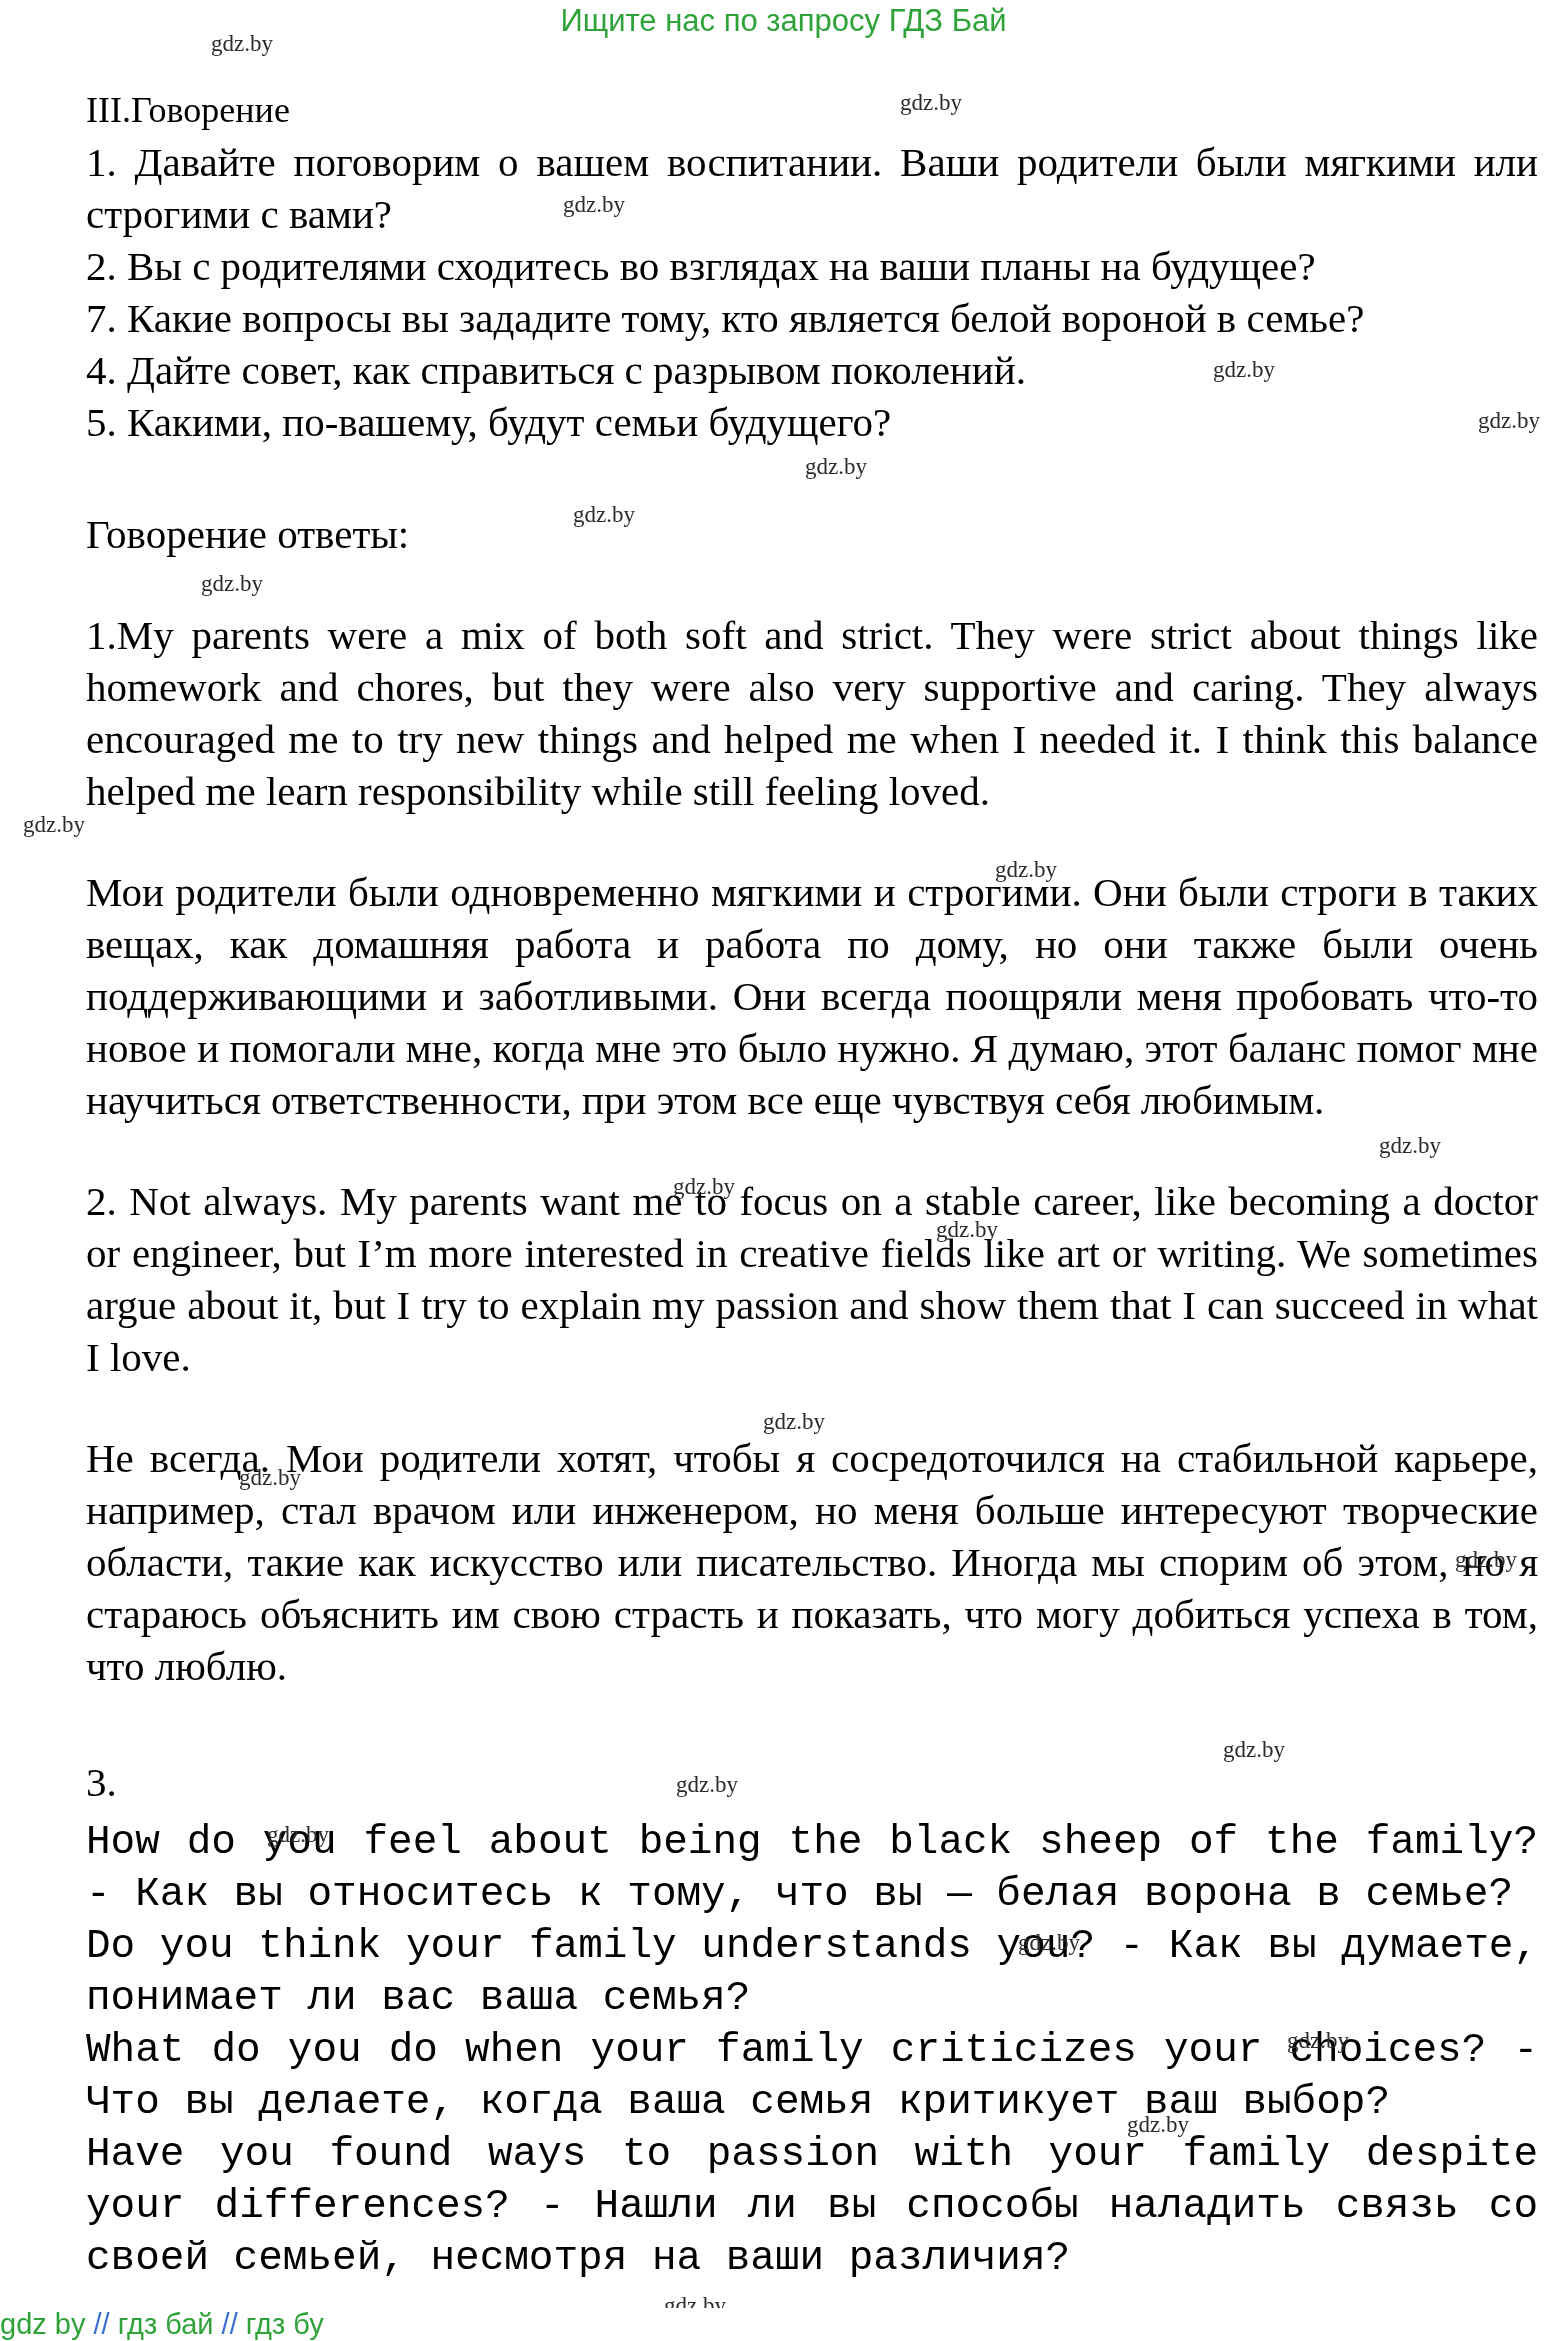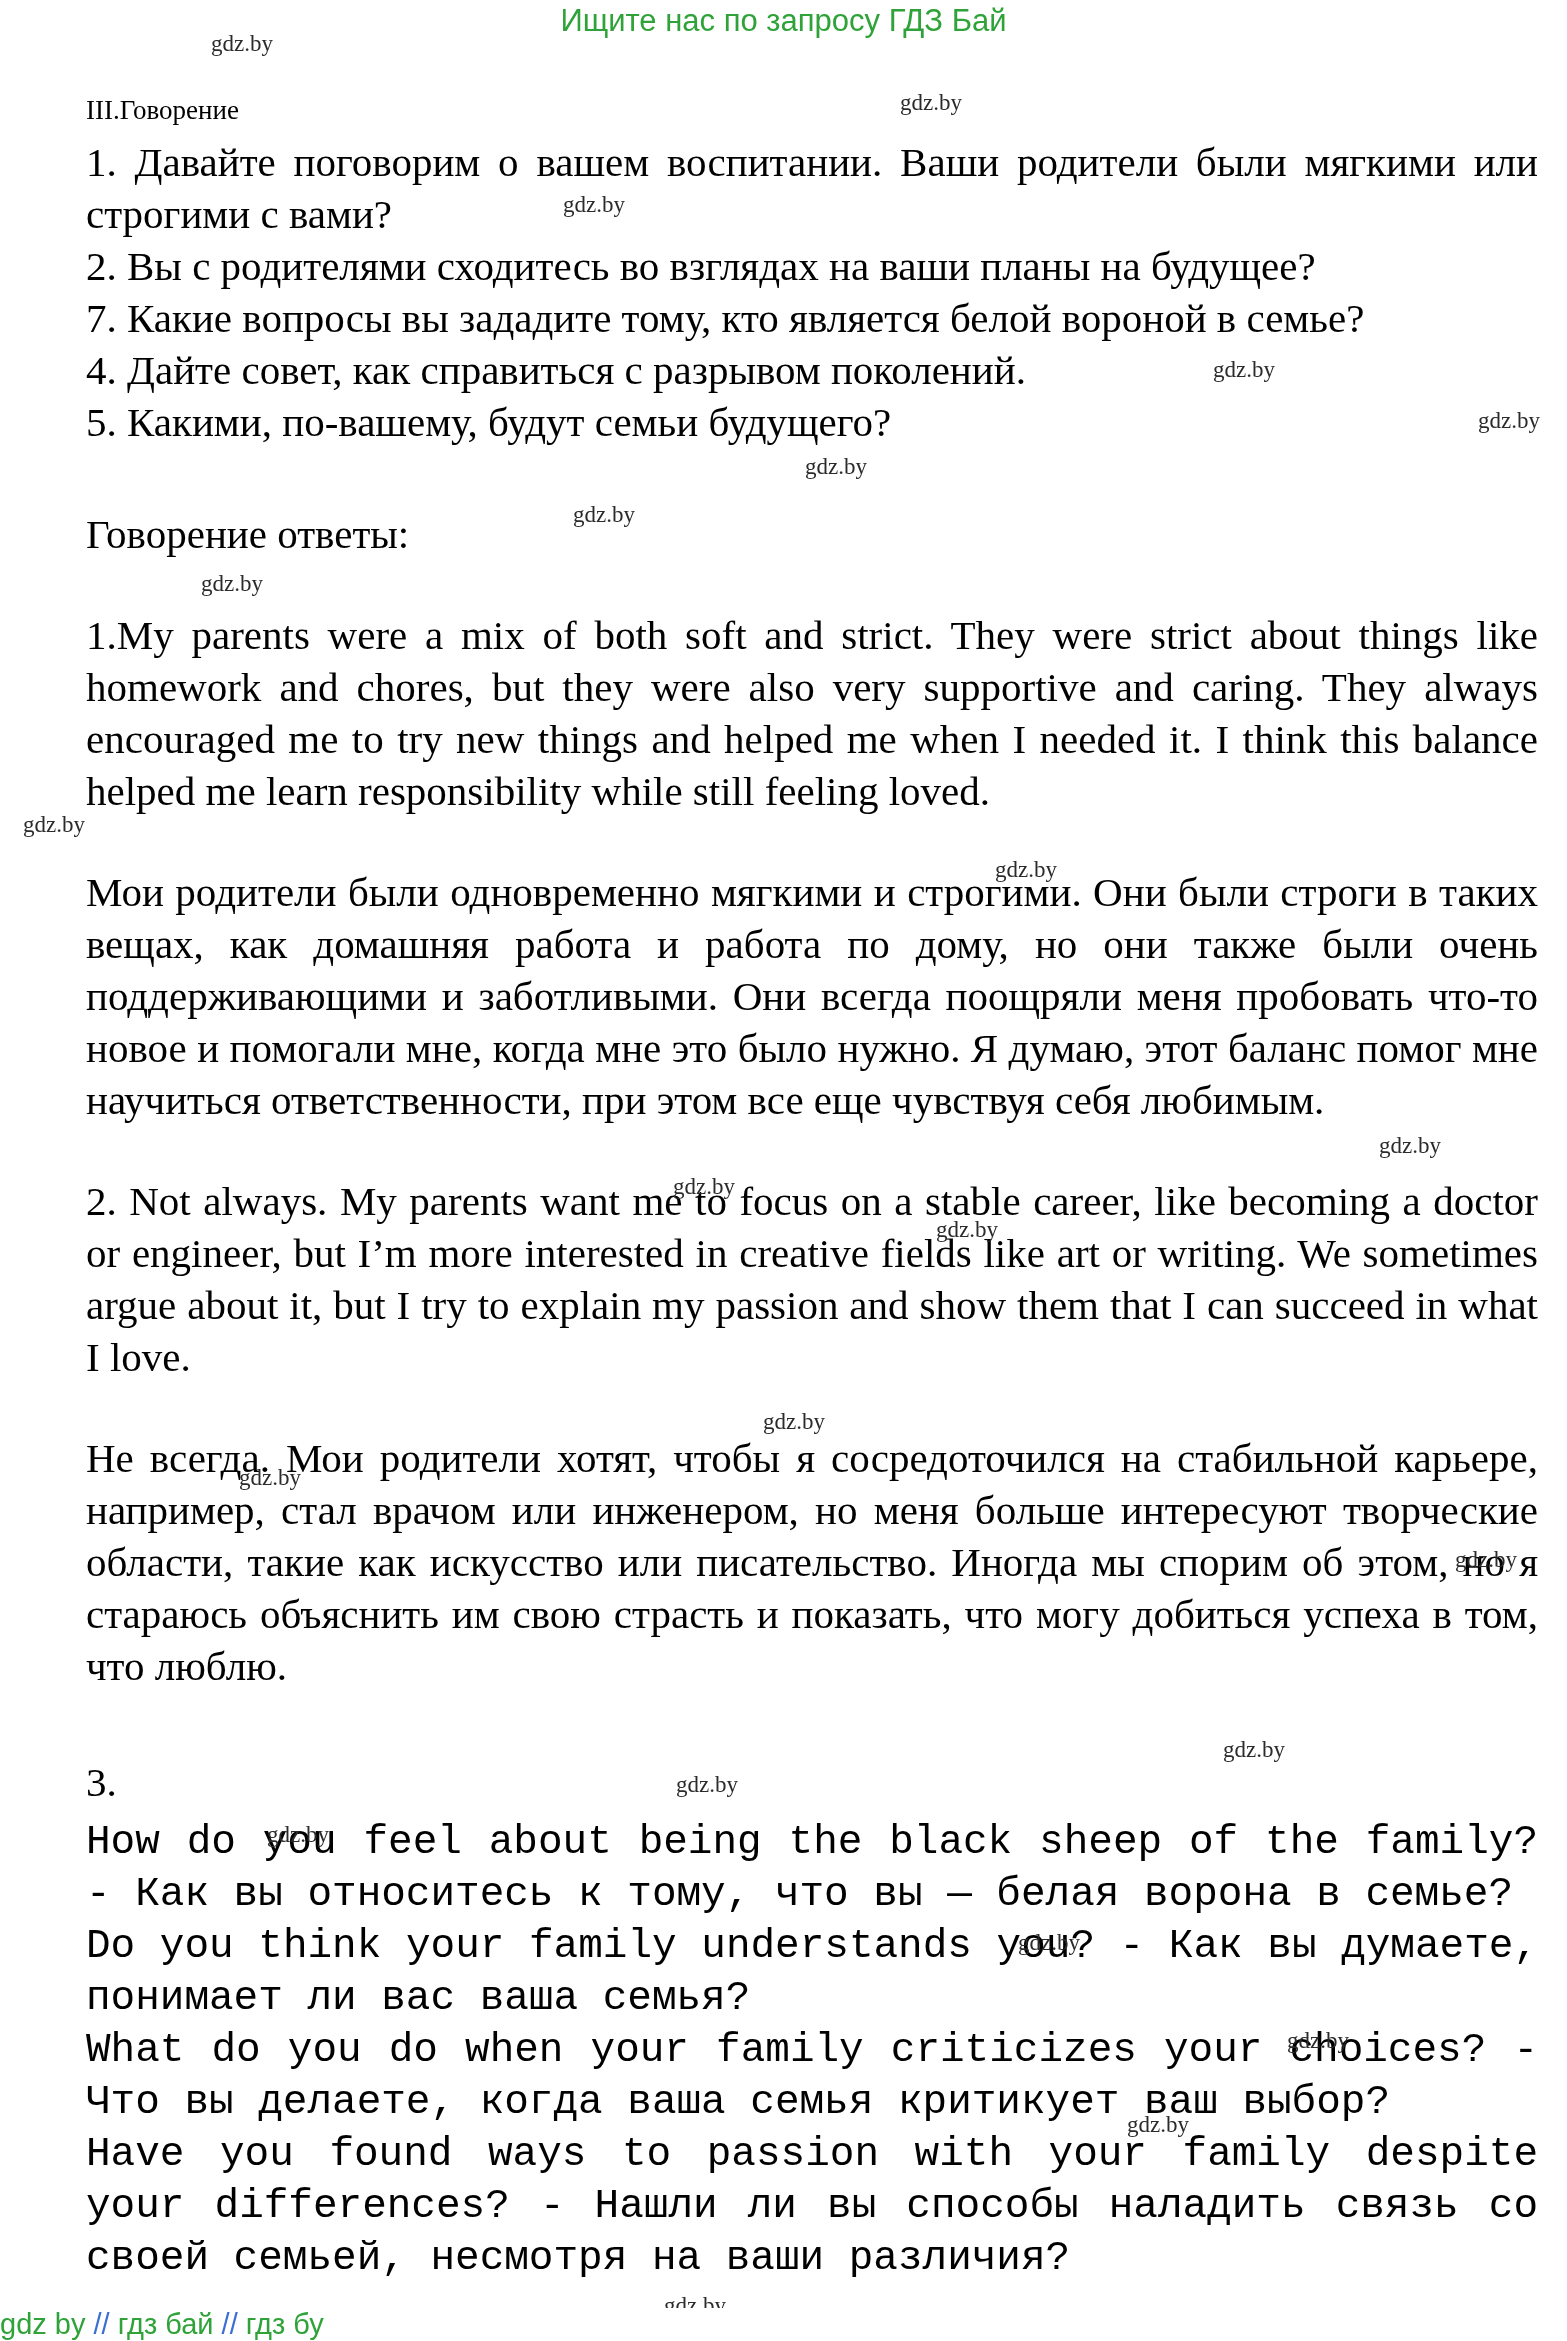--- a/index.html
+++ b/index.html
@@ -24,21 +24,21 @@
   }
   .content {
     position: absolute;
     top: 84px; left: 86px;
     width: 1452px;
     font-size: 41px;
     line-height: 52px;
   }
   .section-title {
     font-weight: normal;
-    font-size: 27px;
+    font-size: 36px;
     line-height: 52px;
   }
   .questions p { text-align: justify; }
   .answers-heading { margin-top: 60px; }
   .para { margin-top: 49px; text-align: justify; }
   .item3 { margin-top: 64px; }
   .dialog { margin-top: 7.7px; }
   .dialog p { text-align: justify; font-family: Liberation Mono, monospace; }
   .watermark-layer {
     position: absolute;

